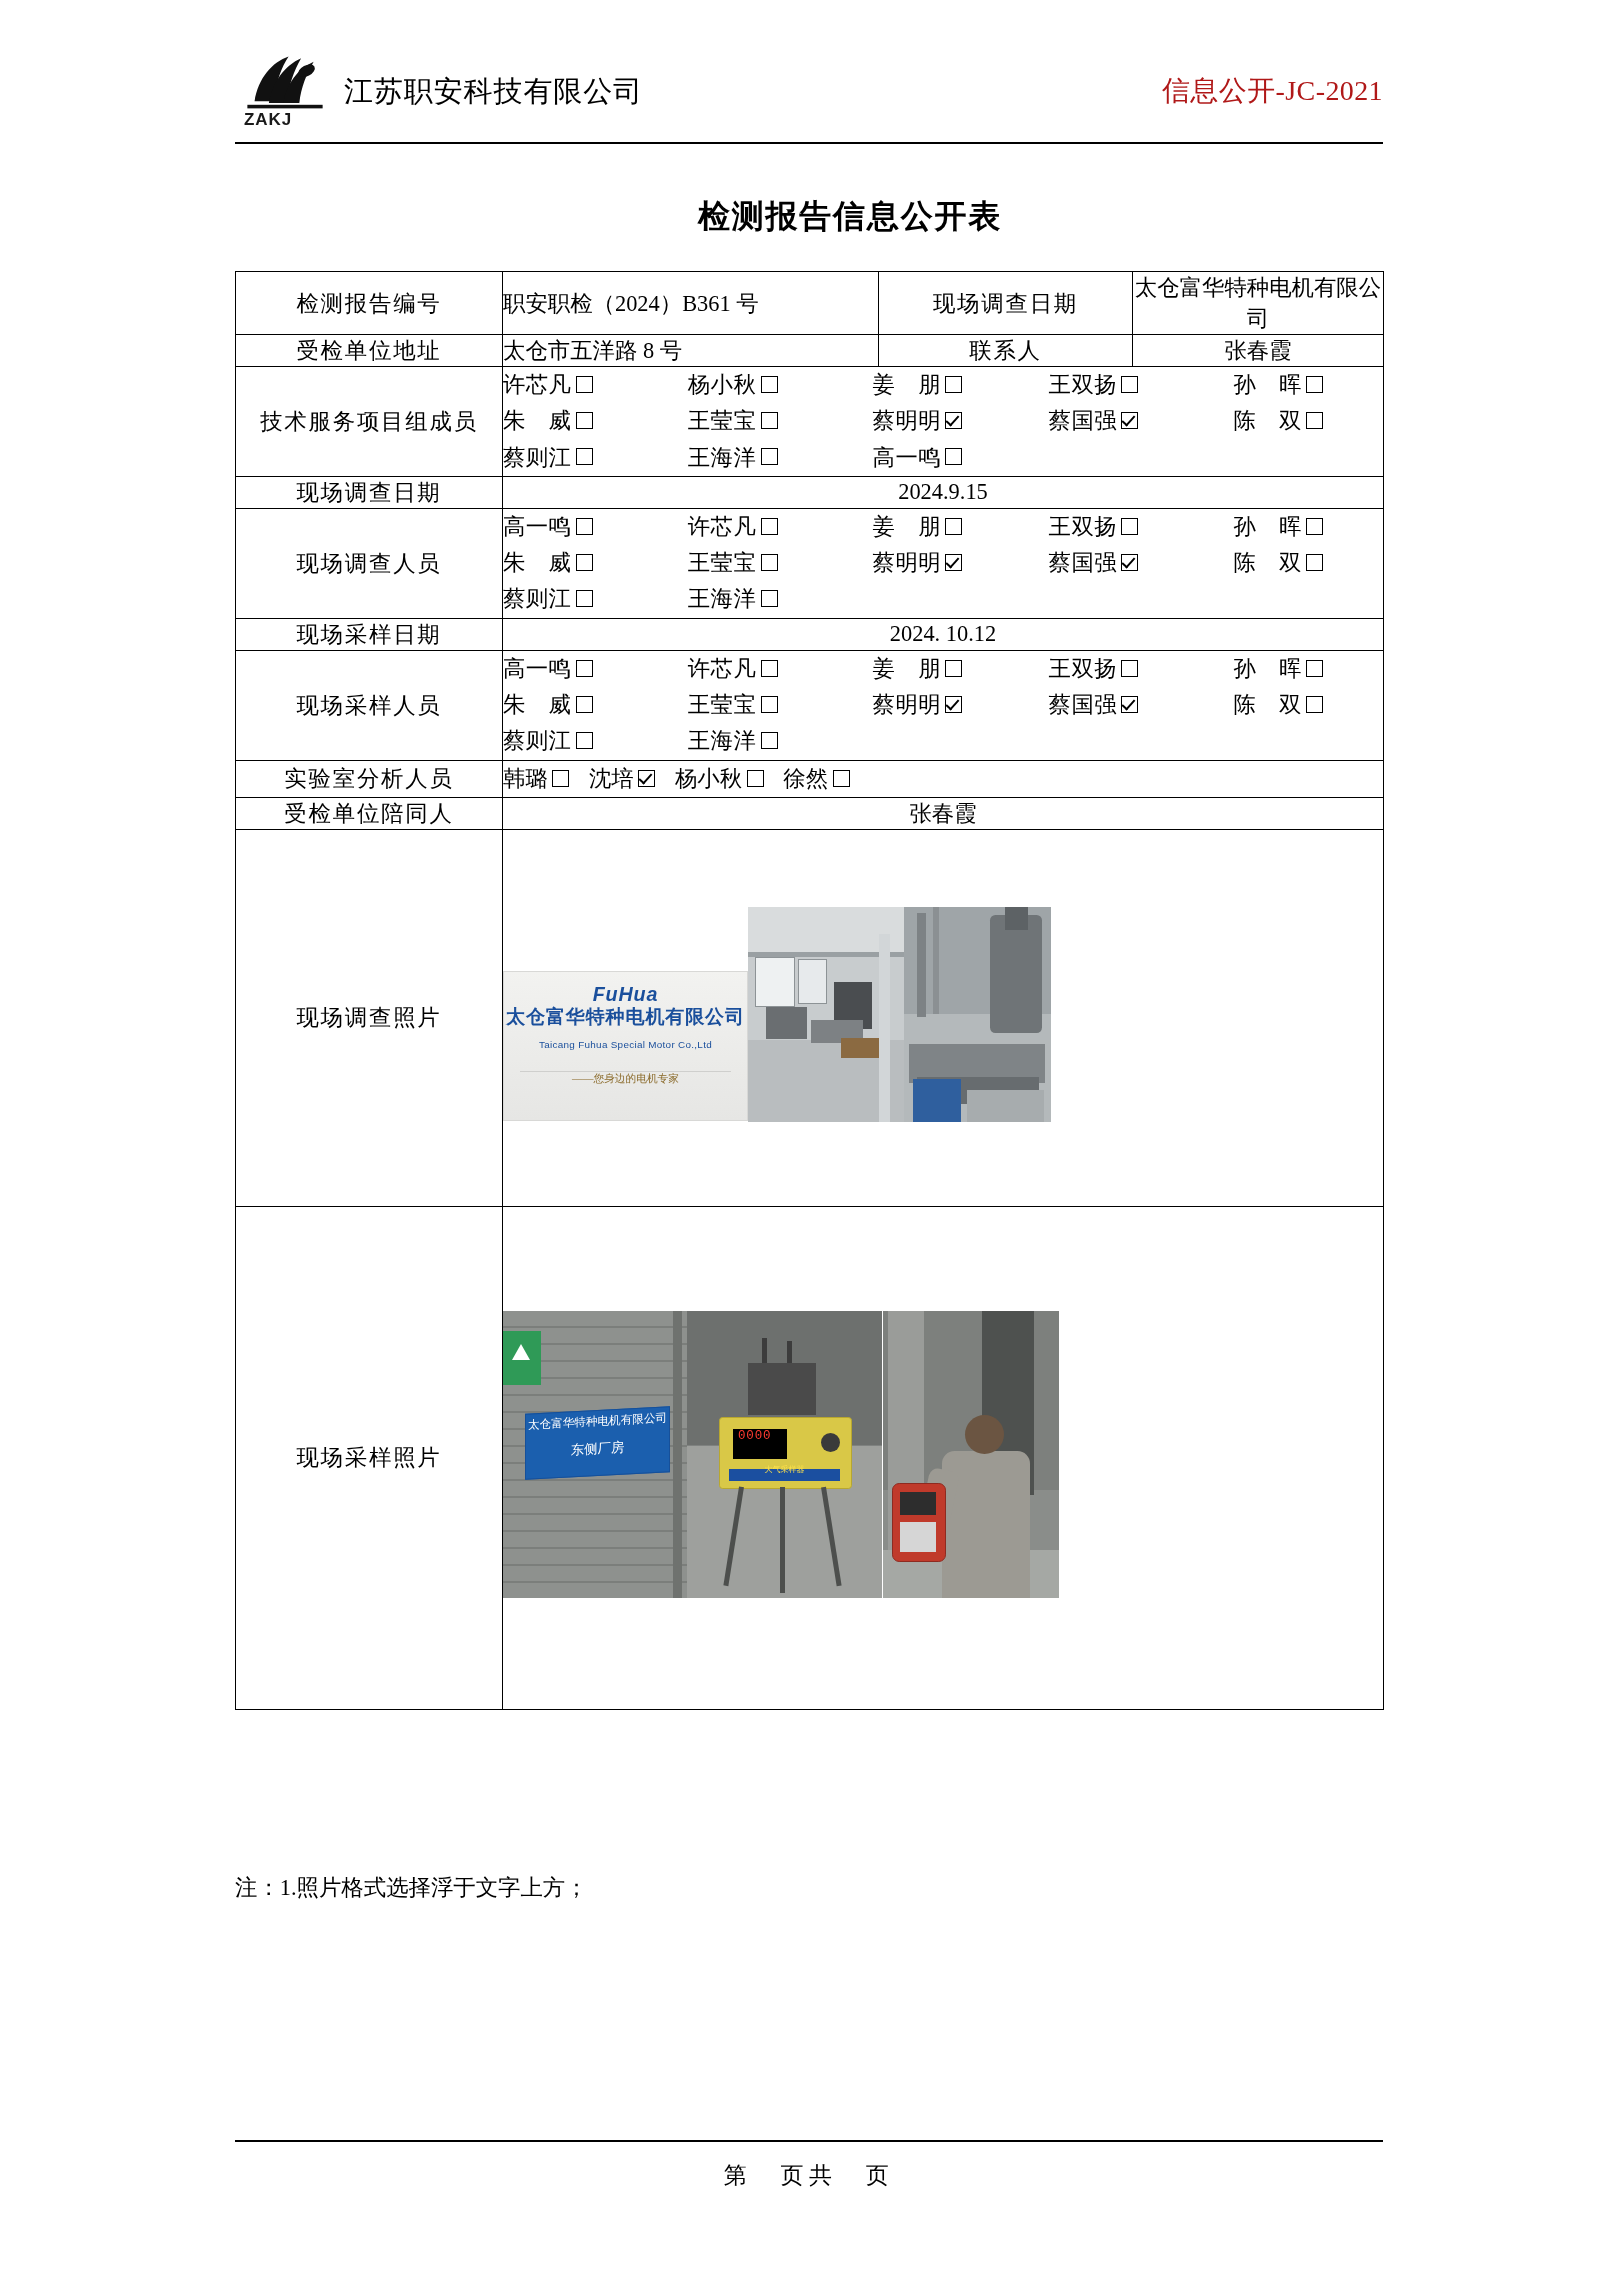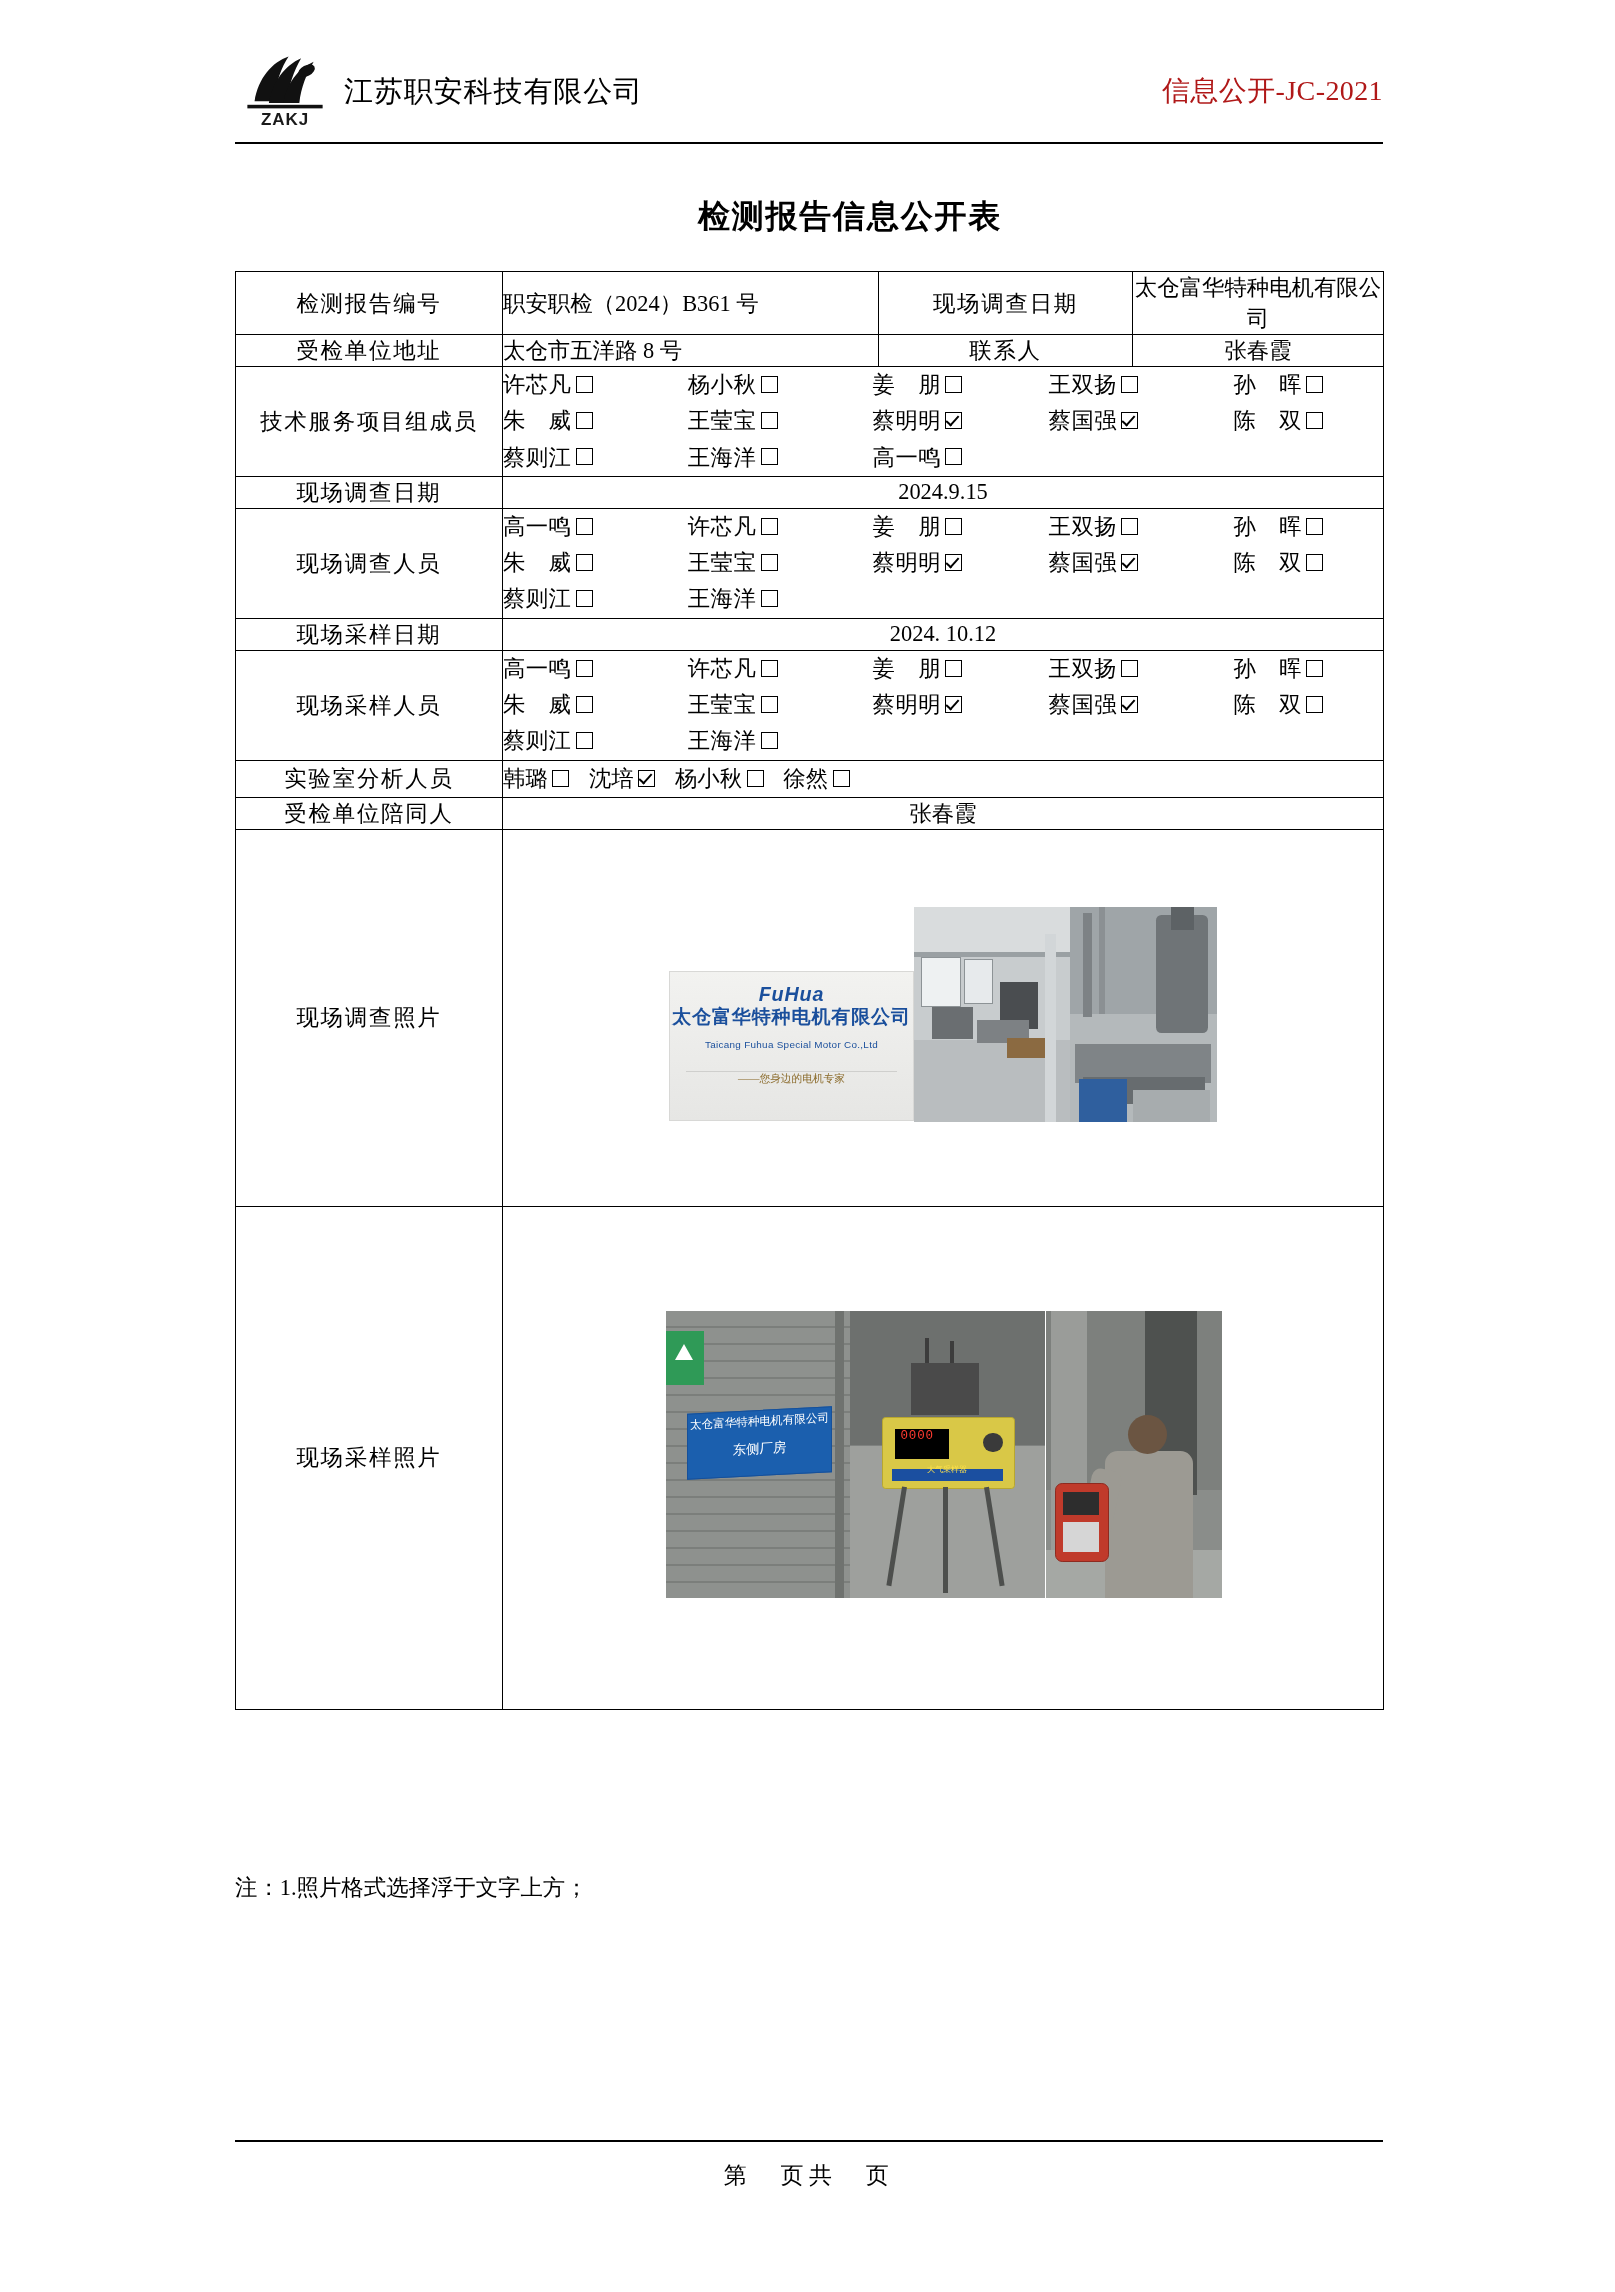--- a/index.html
+++ b/index.html
@@ -42,21 +42,21 @@
     left: 7.2px;
     top: 1.8px;
     width: 86px;
     height: 61px;
   }
   .logo-text {
     position: absolute;
     left: 9px;
     top: 61px;
     width: 82px;
-    text-align: center;
+    text-align: left;
     font-family: "Liberation Sans", sans-serif;
     font-size: 17px;
     font-weight: bold;
     letter-spacing: 0.9px;
     color: #1a1a1a;
   }
   .company-name {
     position: absolute;
     left: 109px;
     top: 23px;
@@ -152,21 +152,20 @@
     border-width: 0 2px 2px 0;
     transform: rotate(42deg);
   }
   .name-sp {
     letter-spacing: 0.4px;
   }
 
   
   .photo-cell {
     padding: 0;
-    text-align: center;
     vertical-align: middle;
   }
   .photo-strip {
     display: inline-block;
     line-height: 0;
     font-size: 0;
   }
 
   
   .ps1 {

